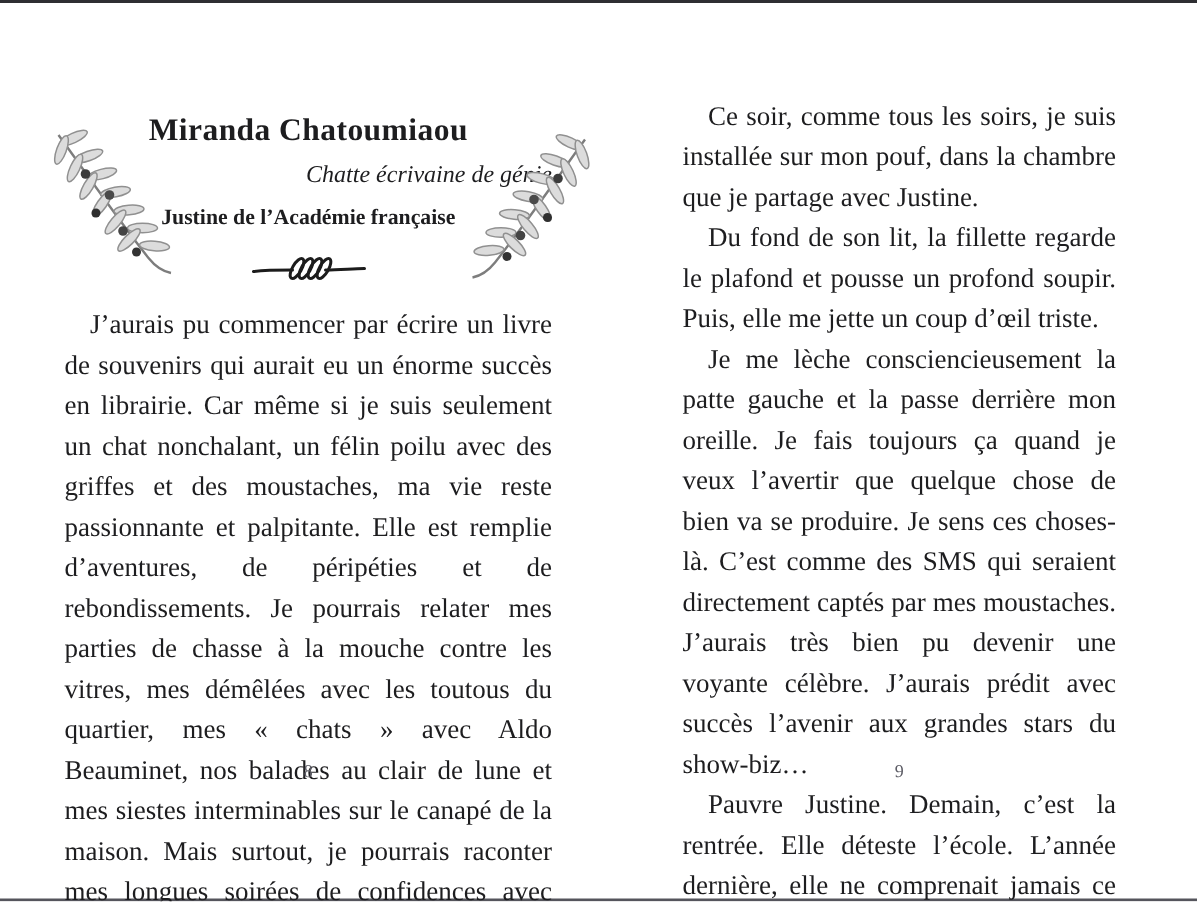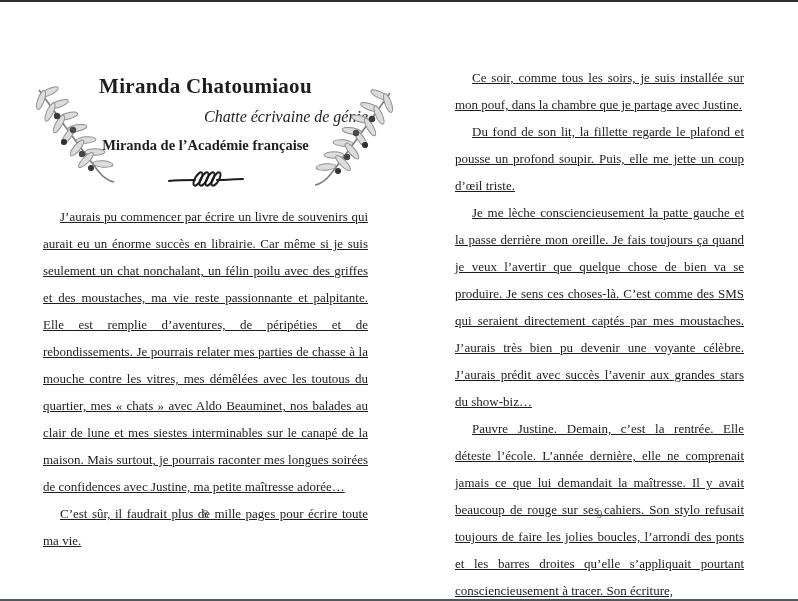--- a/index.html
+++ b/index.html
@@ -38,23 +38,23 @@
   .branch{position:absolute;pointer-events:none;}
   .branch.b-left{left:-10px;top:86px;}
   .branch.b-right{right:-28px;top:89px;transform:scaleX(-1);}
 
   
   .body-text{position:absolute;left:0;right:0;}
   .page.left  .body-text{top:203px;}
   .page.right .body-text{top:64px;}
   .body-text p{
     margin:0;
-    font-size:13px;line-height:27px;
+    font-size:18px;line-height:27px;
     text-align:justify;text-indent:17px;
-    hyphens:auto;text-decoration:underline;-webkit-hyphens:auto;
+    hyphens:auto;-webkit-hyphens:auto;
   }
 
   .pagenum{
     position:absolute;bottom:16px;left:0;right:0;
     text-align:center;
     font-size:12px;color:#5d5d66;
   }
 </style>
 </head>
 <body>
@@ -113,21 +113,21 @@
           <circle cx="24" cy="30" r="3.2" fill="#3c3c3c"></circle>
           <circle cx="40" cy="44" r="3.2" fill="#4a4a4a"></circle>
           <circle cx="31" cy="56" r="3" fill="#2f2f2f"></circle>
           <circle cx="49" cy="68" r="3.2" fill="#444444"></circle>
           <circle cx="58" cy="82" r="3" fill="#333333"></circle>
         </g>
       </svg>
 
       <h1 class="author-name">Miranda Chatoumiaou</h1>
       <p class="author-subtitle">Chatte écrivaine de génie</p>
-      <p class="author-affiliation">Miranda de l’Académie française</p>
+      <p class="author-affiliation">Justine de l’Académie française</p>
 
       <svg class="divider" width="84" height="24" viewBox="0 0 78 24">
         <path d="M2 14 C 10 13, 18 13, 28 13" fill="none" stroke="#1c1c1c" stroke-width="2" stroke-linecap="round"></path>
         <path d="M50 13 C 60 13, 68 12, 76 12" fill="none" stroke="#1c1c1c" stroke-width="2" stroke-linecap="round"></path>
         <g fill="none" stroke="#1c1c1c" stroke-width="2">
           <ellipse cx="31" cy="12" rx="3" ry="7.5" transform="rotate(30 31 12)"></ellipse>
           <ellipse cx="37" cy="12" rx="3" ry="7.5" transform="rotate(30 37 12)"></ellipse>
           <ellipse cx="43" cy="12" rx="3" ry="7.5" transform="rotate(30 43 12)"></ellipse>
           <ellipse cx="49" cy="12" rx="3" ry="7.5" transform="rotate(30 49 12)"></ellipse>
         </g>

